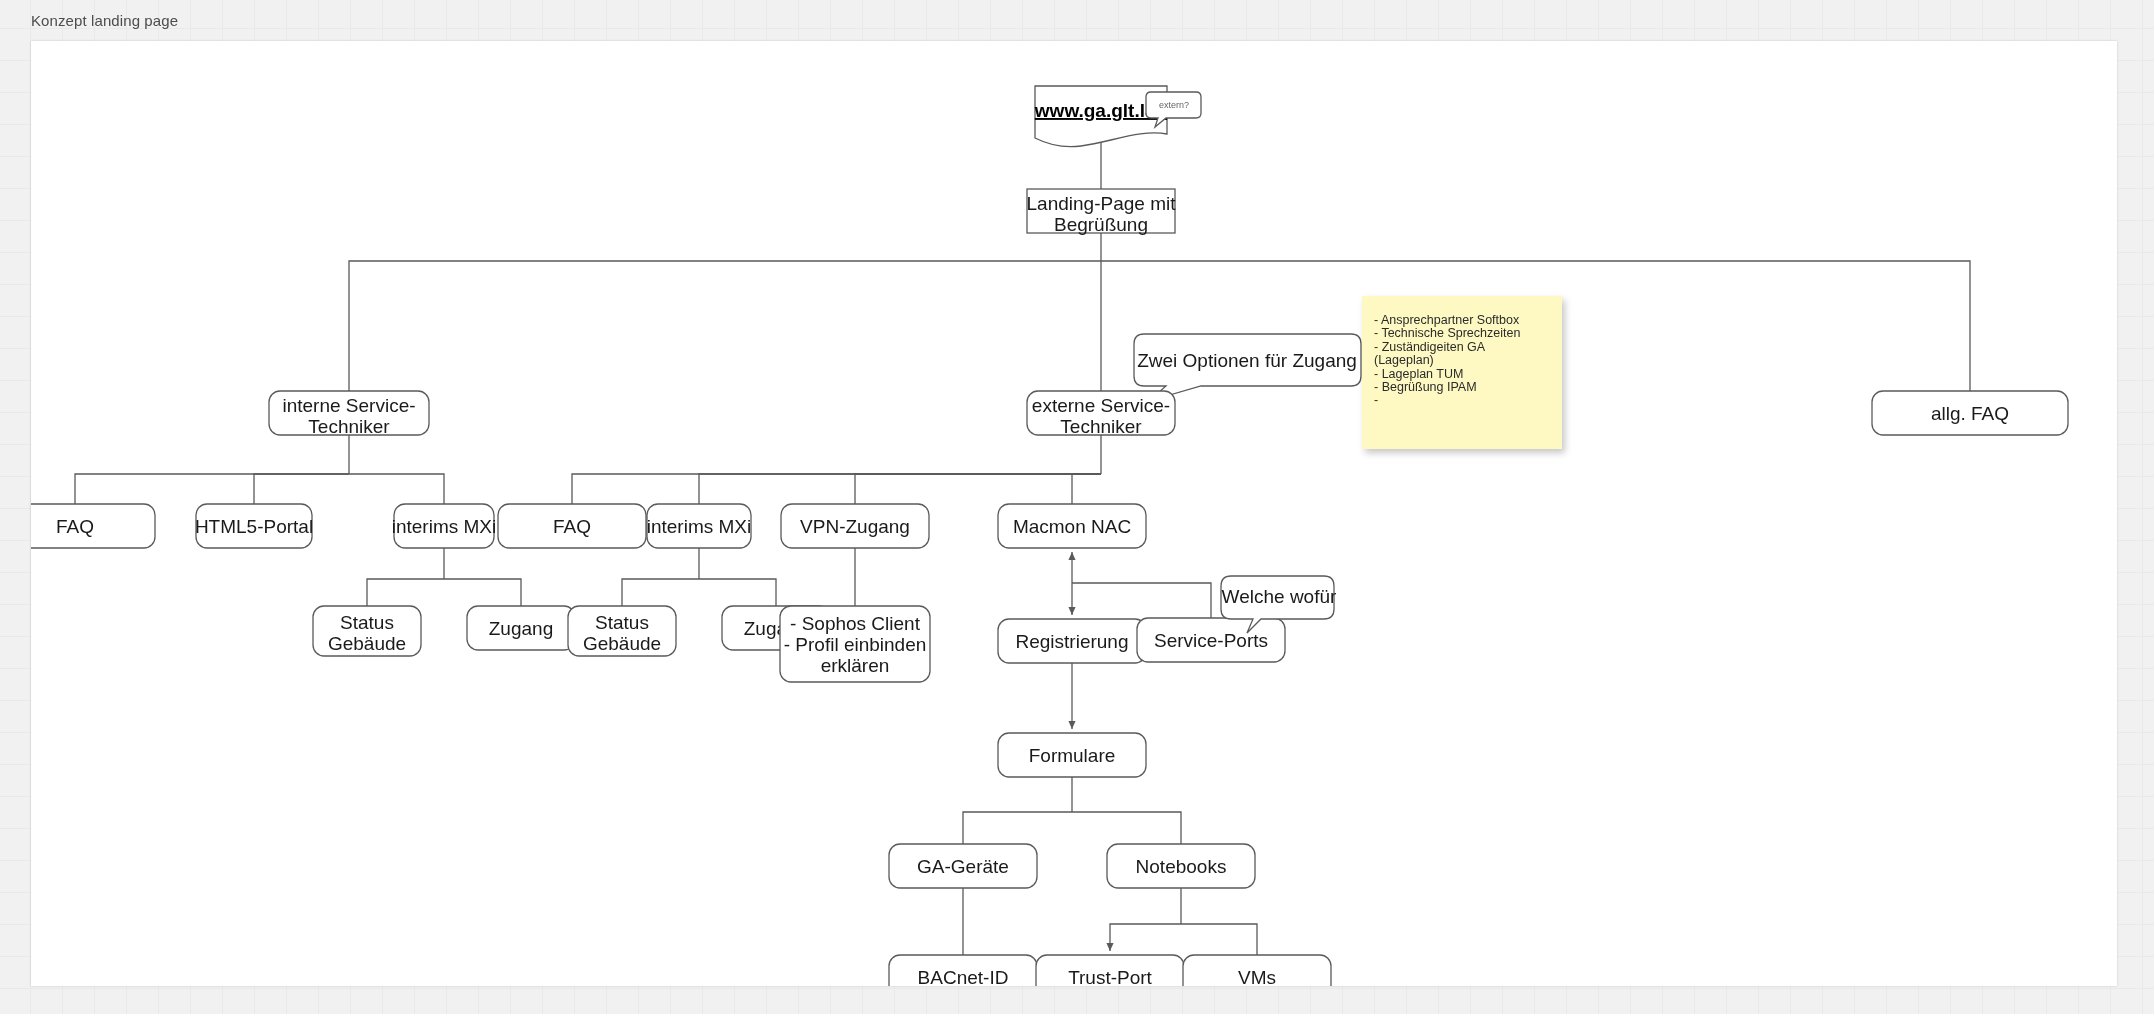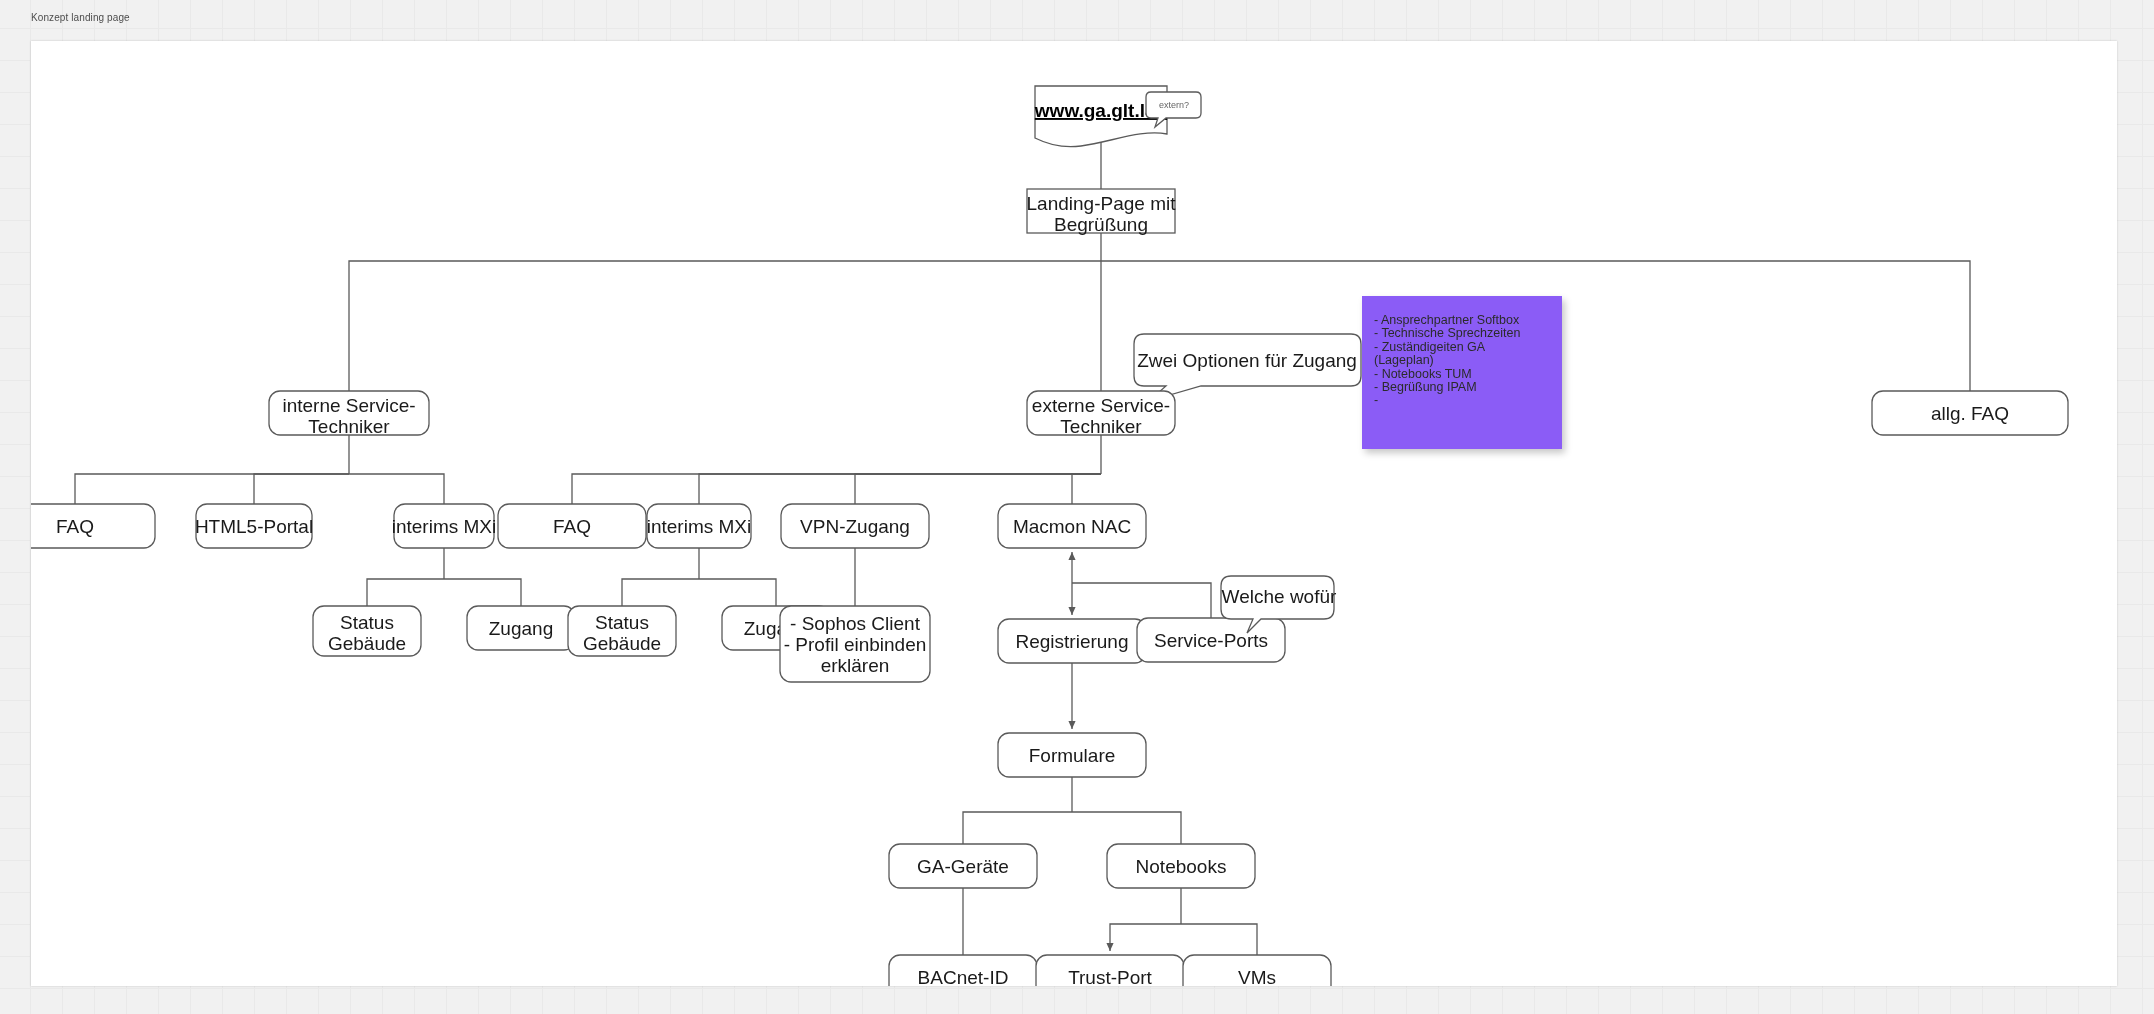--- a/index.html
+++ b/index.html
@@ -21,21 +21,21 @@
       linear-gradient(to bottom, #e9e9e9 1px, transparent 1px),
       linear-gradient(to right, #e4e4e4 1px, transparent 1px),
       linear-gradient(to bottom, #e4e4e4 1px, transparent 1px);
     background-size: 32px 32px, 32px 32px, 192px 192px, 192px 192px;
     background-position: -2px -4px, -2px -4px, -2px -4px, -2px -4px;
   }
   #doc-title {
     position: absolute;
     left: 31px;
     top: 12px;
-    font-size: 10px;
+    font-size: 15px;
     color: #4d4d4d;
     letter-spacing: 0.1px;
     white-space: nowrap;
   }
   #canvas-page {
     position: absolute;
     left: 31px;
     top: 41px;
     width: 2086px;
     height: 945px;
@@ -80,21 +80,21 @@
     fill: none;
     stroke: #5a5a5a;
     stroke-width: 1.3;
   }
   #sticky-note {
     position: absolute;
     left: 1331px;
     top: 255px;
     width: 200px;
     height: 153px;
-    background: #8b5cf6;
+    background: #fef9c3;
     box-shadow: 3px 4px 7px rgba(0,0,0,0.22);
     padding: 18px 12px 10px 12px;
     box-sizing: border-box;
     font-size: 12.5px;
     line-height: 1.07;
     color: #2b2b2b;
   }
   #sticky-note div { white-space: nowrap; }
 </style>
 </head>
@@ -318,19 +318,19 @@
         <text class="node-text" x="1226" y="943" text-anchor="middle">VMs</text>
       </g>
 
     </svg>
 
     <div id="sticky-note">
       <div>- Ansprechpartner Softbox</div>
       <div>- Technische Sprechzeiten</div>
       <div>- Zuständigeiten GA</div>
       <div>(Lageplan)</div>
-      <div>- Notebooks TUM</div>
+      <div>- Lageplan TUM</div>
       <div>- Begrüßung IPAM</div>
       <div>-</div>
     </div>
 
   </div>
 </div>
 
 </body></html>

